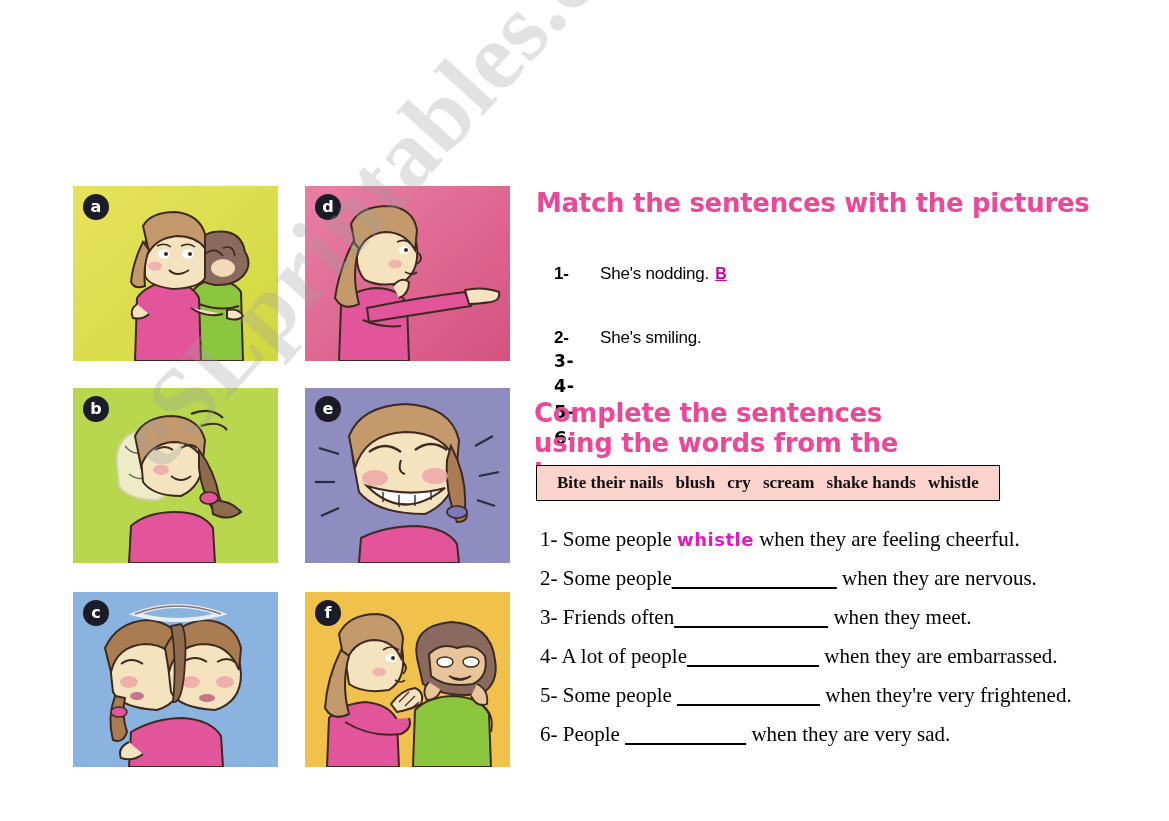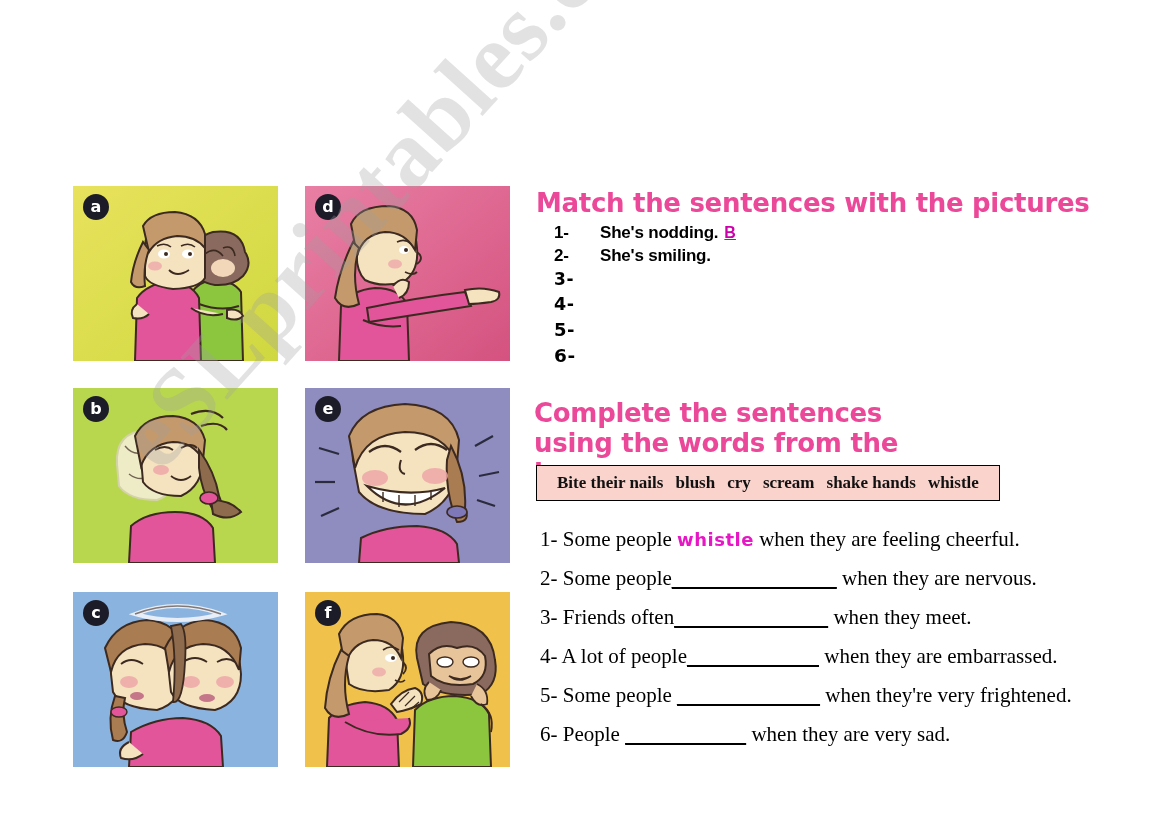--- a/index.html
+++ b/index.html
@@ -136,21 +136,21 @@
     color: #000000;
     margin-bottom: 1px;
   }
   .match-num {
     display: inline-block;
     width: 46px;
     flex: 0 0 46px;
     font-family: "DejaVu Sans", sans-serif;
     font-weight: bold;
   }
-  .match-txt { font-weight: bold; }
+  .match-txt { font-weight: normal; margin-top: 41px; }
 
   
   .style-a .match-num, .style-a .match-txt {
     font-family: "Liberation Sans", sans-serif;
     font-size: 17px;
     line-height: 22px;
     letter-spacing: -0.2px;
   }
   
   .style-b .match-num, .style-b .match-txt {

